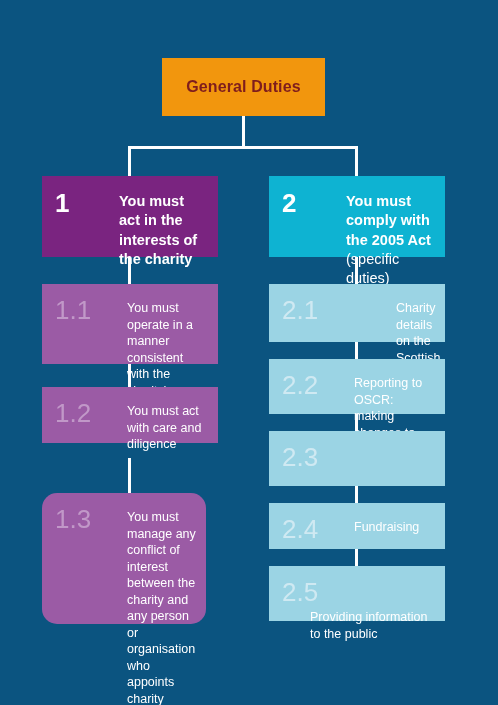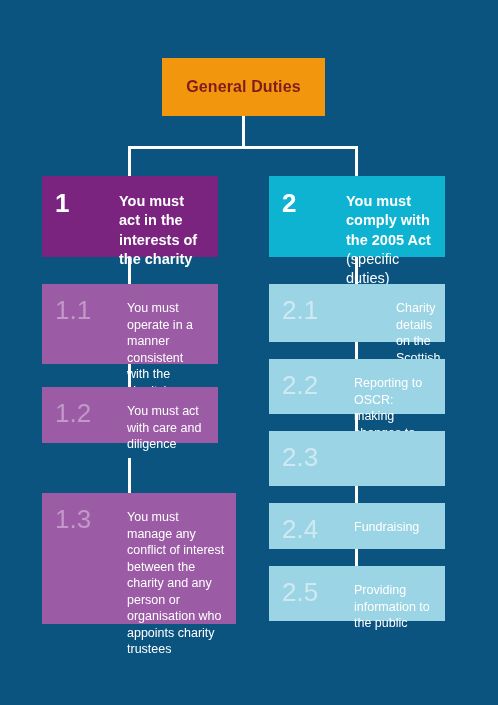--- a/index.html
+++ b/index.html
@@ -147,21 +147,21 @@
   <div class="node sub c-purple-lite" style="left:42px; top:284px; width:176px; height:80px;">
     <span class="num">1.1</span>
     <span class="label">You must operate in a manner consistent with the charity's purpose</span>
   </div>
 
   <div class="node sub c-purple-lite" style="left:42px; top:387px; width:176px; height:56px;">
     <span class="num">1.2</span>
     <span class="label">You must act with care and diligence</span>
   </div>
 
-  <div class="node sub c-purple-lite" style="left:42px; top:493px; width:194px; height:131px;">
+  <div class="node sub c-purple-lite" style="left:42px; top:493px; width:164px; height:131px;border-radius:15px;">
     <span class="num">1.3</span>
     <span class="label">You must manage any conflict of interest between the charity and any person or organisation who appoints charity trustees</span>
   </div>
 
   <div class="node header c-cyan" style="left:269px; top:176px; width:176px; height:81px;">
     <span class="num">2</span>
     <span class="label"><span>You must comply with the 2005 Act</span><br><span class="sub">(specific duties)</span></span>
   </div>
 
   <div class="node sub c-cyan-lite" style="left:269px; top:284px; width:176px; height:58px;gap:42px;">
@@ -176,18 +176,18 @@
 
   <div class="node sub c-cyan-lite" style="left:269px; top:431px; width:176px; height:55px;">
     <span class="num">2.3</span>
   </div>
 
   <div class="node sub c-cyan-lite" style="left:269px; top:503px; width:176px; height:46px;">
     <span class="num">2.4</span>
     <span class="label">Fundraising</span>
   </div>
 
-  <div class="node sub c-cyan-lite" style="left:269px; top:566px; width:176px; height:55px;">
+  <div class="node sub c-cyan-lite" style="left:269px; top:566px; width:176px; height:55px;flex-direction:column;">
     <span class="num">2.5</span>
     <span class="label">Providing information to the public</span>
   </div>
 
 </div>
 
 </body></html>

